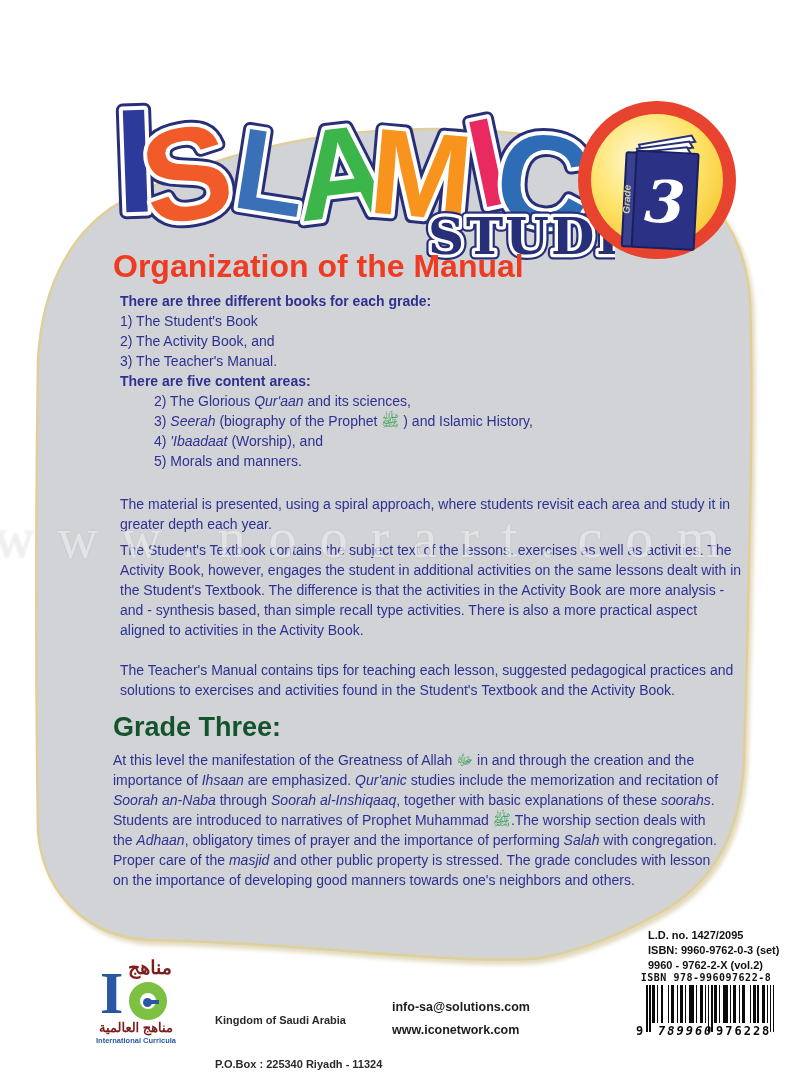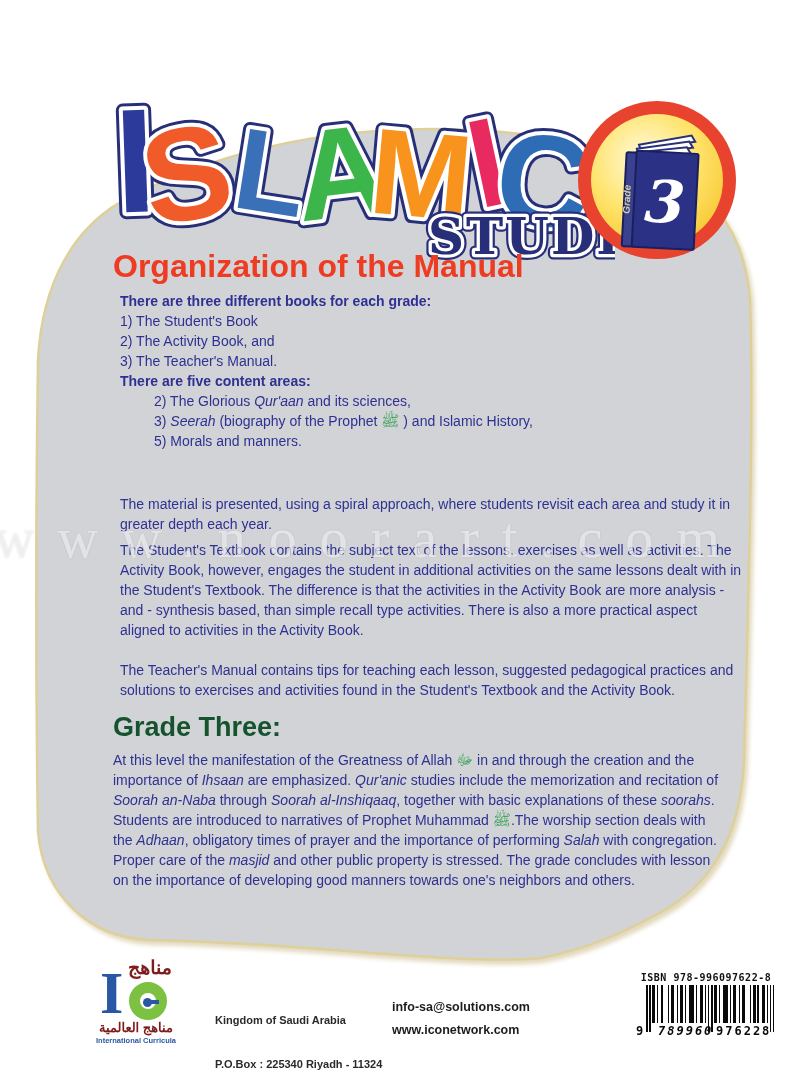--- a/index.html
+++ b/index.html
@@ -150,20 +150,21 @@
 
   <div class="textblock lists">
     <div class="bold">There are three different books for each grade:</div>
     <div>1) The Student's Book</div>
     <div>2) The Activity Book, and</div>
     <div>3) The Teacher's Manual.</div>
     <div class="bold">There are five content areas:</div>
     <div class="sublist">
       <div><span>2) The Glorious </span><span class="it">Qur'aan</span><span> and its sciences,</span></div>
       <div><span>3) </span><span class="it">Seerah</span><span> (biography of the Prophet </span><span class="sym">ﷺ</span><span> ) and Islamic History,</span></div>
+      <div><span>4) </span><span class="it">'Ibaadaat</span><span> (Worship), and</span></div>
       <div><span>5) Morals and manners.</span></div>
     </div>
   </div>
 
   <div class="textblock para p1">The material is presented, using a spiral approach, where students revisit each area and study it in greater depth each year.</div>
   <div class="textblock para p2">The Student's Textbook contains the subject text of the lessons, exercises as well as activities. The Activity Book, however, engages the student in additional activities on the same lessons dealt with in the Student's Textbook. The difference is that the activities in the Activity Book are more analysis - and - synthesis based, than simple recall type activities. There is also a more practical aspect aligned to activities in the Activity Book.</div>
   <div class="textblock para p3">The Teacher's Manual contains tips for teaching each lesson, suggested pedagogical practices and solutions to exercises and activities found in the Student's Textbook and the Activity Book.</div>
 
   <div class="grade-head">Grade Three:</div>
   <div class="textblock para p4"><span>At this level the manifestation of the Greatness of Allah </span><span class="sym">ﷻ</span><span> in and through the creation and the importance of </span><span class="it">Ihsaan</span><span> are emphasized. </span><span class="it">Qur'anic</span><span> studies include the memorization and recitation of </span><span class="it">Soorah an-Naba</span><span> through </span><span class="it">Soorah al-Inshiqaaq</span><span>, together with basic explanations of these </span><span class="it">soorahs</span><span>. Students are introduced to narratives of Prophet Muhammad </span><span class="sym">ﷺ</span><span>.The worship section deals with the </span><span class="it">Adhaan</span><span>, obligatory times of prayer and the importance of performing </span><span class="it">Salah</span><span> with congregation. Proper care of the </span><span class="it">masjid</span><span> and other public property is stressed. The grade concludes with lesson on the importance of developing good manners towards one's neighbors and others.</span></div>
@@ -186,20 +187,25 @@
     <div>P.O.Box : 225340 Riyadh - 11324</div>
     
     
   </div>
 
   <div class="contact">
     <div>info-sa@solutions.com</div>
     <div class="site">www.iconetwork.com</div>
   </div>
 
+  <div class="isbn-block">
+    <div>L.D. no. 1427/2095</div>
+    <div>ISBN: 9960-9762-0-3 (set)</div>
+    <div>9960 - 9762-2-X (vol.2)</div>
+  </div>
 
   <div class="barcode">
     <div class="bc-label">ISBN 978-996097622-8</div>
     <div class="bc-bars" id="bars"><div class="b t" style="width: 1.55px;"></div><div style="width: 1.55px;"></div><div class="b t" style="width: 1.55px;"></div><div style="width: 1.55px;"></div><div class="b" style="width: 3.1px;"></div><div style="width: 1.55px;"></div><div class="b" style="width: 1.55px;"></div><div style="width: 3.1px;"></div><div class="b" style="width: 1.55px;"></div><div style="width: 4.65px;"></div><div class="b" style="width: 1.55px;"></div><div style="width: 1.55px;"></div><div class="b" style="width: 3.1px;"></div><div style="width: 3.1px;"></div><div class="b" style="width: 1.55px;"></div><div style="width: 1.55px;"></div><div class="b" style="width: 3.1px;"></div><div style="width: 1.55px;"></div><div class="b" style="width: 1.55px;"></div><div style="width: 3.1px;"></div><div class="b" style="width: 4.65px;"></div><div style="width: 1.55px;"></div><div class="b" style="width: 1.55px;"></div><div style="width: 3.1px;"></div><div class="b" style="width: 3.1px;"></div><div style="width: 1.55px;"></div><div class="b" style="width: 1.55px;"></div><div style="width: 1.55px;"></div><div class="b t" style="width: 1.55px;"></div><div style="width: 1.55px;"></div><div class="b t" style="width: 1.55px;"></div><div style="width: 1.55px;"></div><div class="b" style="width: 3.1px;"></div><div style="width: 1.55px;"></div><div class="b" style="width: 1.55px;"></div><div style="width: 3.1px;"></div><div class="b" style="width: 4.65px;"></div><div style="width: 1.55px;"></div><div class="b" style="width: 1.55px;"></div><div style="width: 1.55px;"></div><div class="b" style="width: 3.1px;"></div><div style="width: 3.1px;"></div><div class="b" style="width: 1.55px;"></div><div style="width: 1.55px;"></div><div class="b" style="width: 3.1px;"></div><div style="width: 4.65px;"></div><div class="b" style="width: 1.55px;"></div><div style="width: 1.55px;"></div><div class="b" style="width: 3.1px;"></div><div style="width: 1.55px;"></div><div class="b" style="width: 1.55px;"></div><div style="width: 3.1px;"></div><div class="b" style="width: 3.1px;"></div><div style="width: 1.55px;"></div><div class="b" style="width: 1.55px;"></div><div style="width: 1.55px;"></div><div class="b t" style="width: 1.55px;"></div><div style="width: 1.55px;"></div><div class="b t" style="width: 1.55px;"></div></div>
     <div class="bc-digits">
       <span class="bc-d0">9</span>
       <span class="bc-d1">789960</span>
       <span class="bc-d2">976228</span>
     </div>
   </div>

